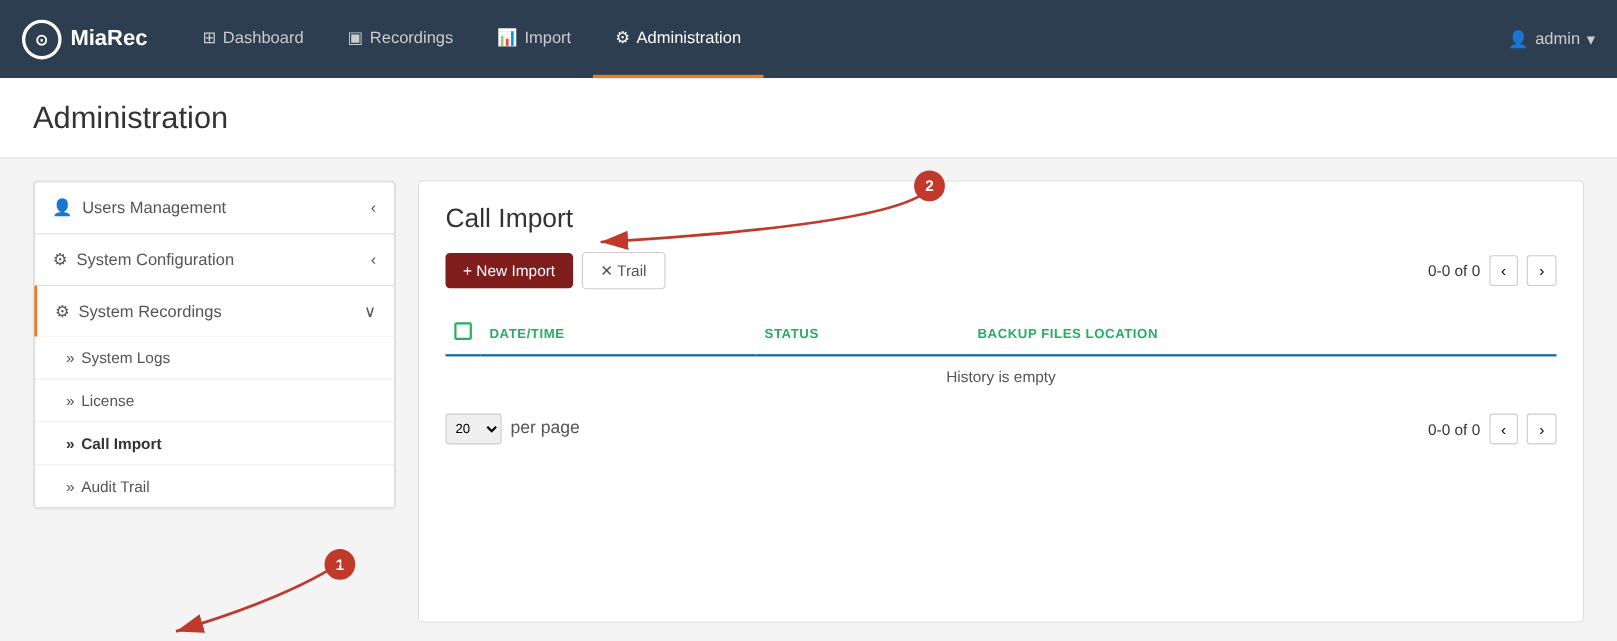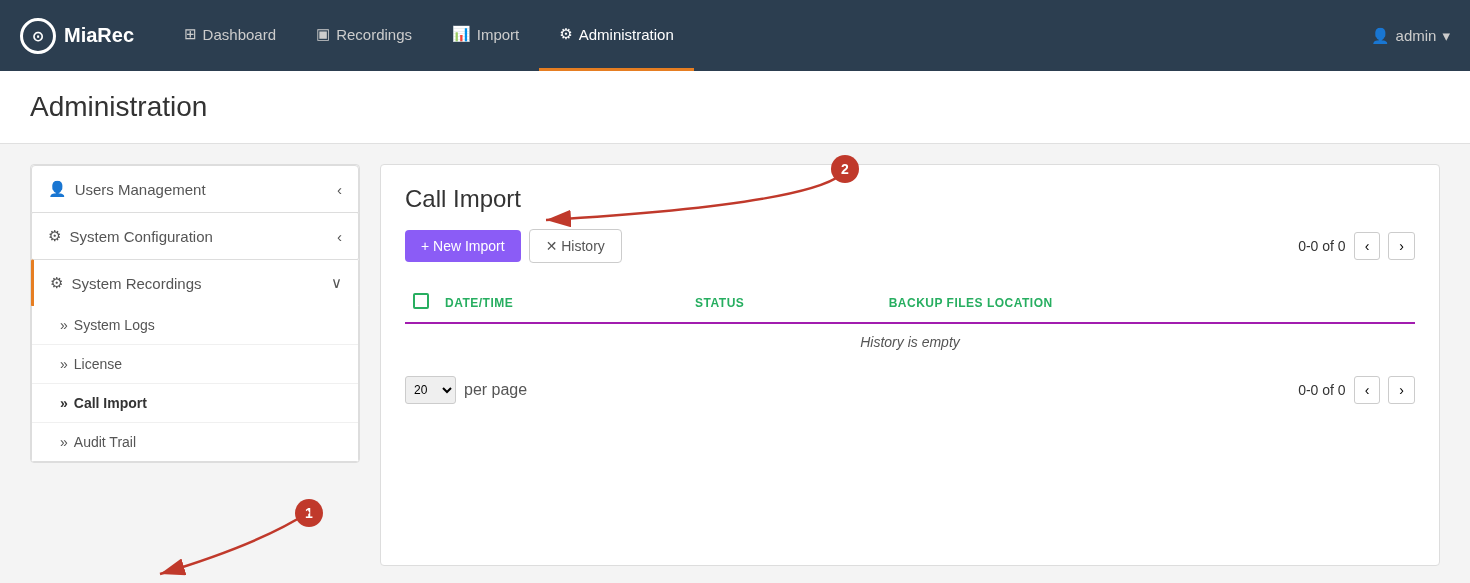--- a/index.html
+++ b/index.html
@@ -128,21 +128,21 @@
       font-size: 24px;
       font-weight: 400;
       margin-bottom: 16px;
       color: #333;
     }
     .toolbar {
       display: flex; align-items: center; gap: 8px;
       margin-bottom: 20px;
     }
     .btn-new-import {
-      background: #8b5cf6;
+      background: #7f1d1d;
       color: #fff;
       border: none;
       padding: 8px 16px;
       border-radius: 4px;
       font-size: 14px;
       cursor: pointer;
       display: flex; align-items: center; gap: 6px;
     }
     .btn-delete {
       background: #fff;
@@ -168,21 +168,21 @@
       border-radius: 3px;
       font-size: 14px;
     }
 
     
     .data-table {
       width: 100%;
       border-collapse: collapse;
     }
     .data-table thead tr {
-      border-bottom: 2px solid #a21caf;
+      border-bottom: 2px solid #0369a1;
     }
     .data-table th {
       text-align: left;
       padding: 10px 8px;
       font-size: 12px;
       font-weight: 700;
       color: #27ae60;
       text-transform: uppercase;
       letter-spacing: 0.5px;
     }
@@ -196,21 +196,20 @@
       width: 16px; height: 16px;
       border: 2px solid #27ae60;
       display: inline-block;
       border-radius: 2px;
     }
     .empty-msg {
       text-align: center;
       padding: 30px;
       color: #777;
       font-size: 14px;
-      font-style: italic;
     }
     .bottom-toolbar {
       display: flex; align-items: center; gap: 8px;
       margin-top: 16px;
     }
     .per-page-select {
       border: 1px solid #ccc;
       border-radius: 3px;
       padding: 5px 4px;
       font-size: 12px;
@@ -323,21 +322,21 @@
         </div>
       </div>
     </div>
   </aside>
 
   <main class="main-content relative-wrapper">
     <h2 class="main-title">Call Import</h2>
 
     <div class="toolbar">
       <button class="btn-new-import">+ New Import</button>
-      <button class="btn-delete">✕ History</button>
+      <button class="btn-delete">✕ Trail</button>
       <div class="pagination-info">
         <span>0-0 of 0</span>
         <button class="pag-btn">‹</button>
         <button class="pag-btn">›</button>
       </div>
     </div>
 
     <table class="data-table">
       <thead>
         <tr>

